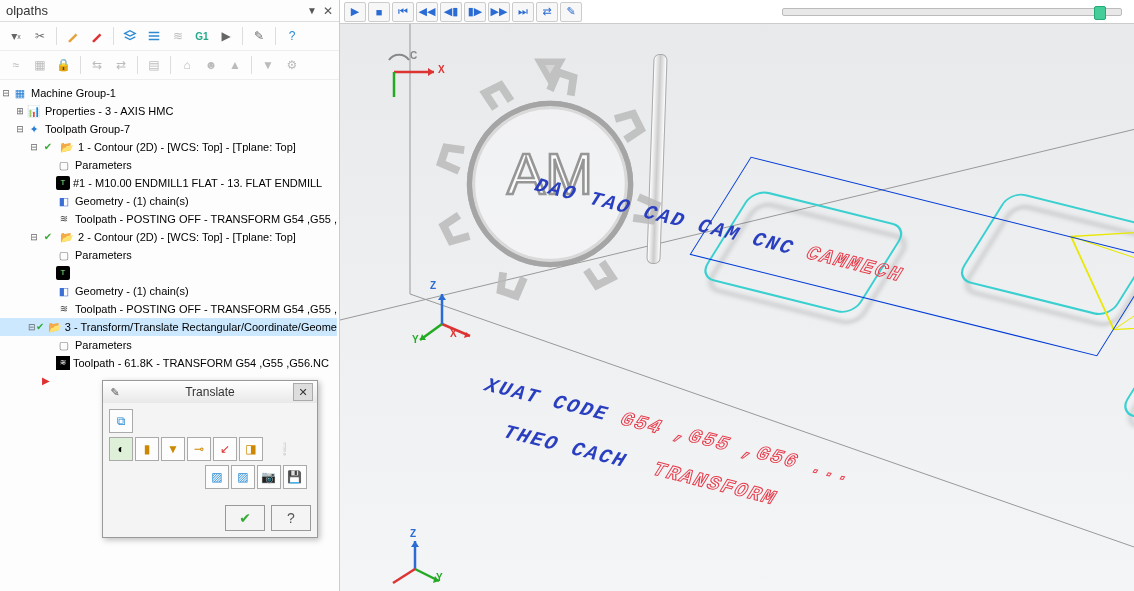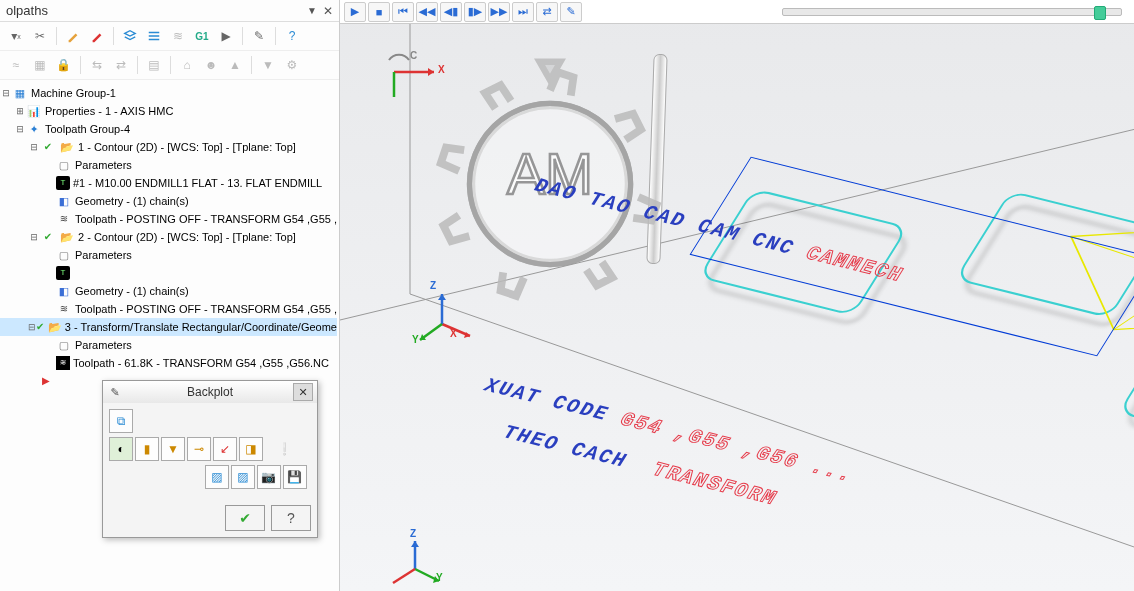--- a/index.html
+++ b/index.html
@@ -132,26 +132,26 @@
 
   <div class="tree">
     <div class="tree-row" style="padding-left:0">
       <span class="twist">⊟</span>
         <span class="ticon ic-machine">▦</span>
       <span>Machine Group-1</span>
     </div>
     <div class="tree-row" style="padding-left:14px">
       <span class="twist">⊞</span>
         <span class="ticon ic-prop">📊</span>
-      <span>Properties - 1 - AXIS HMC</span>
+      <span>Properties - 3 - AXIS HMC</span>
     </div>
     <div class="tree-row" style="padding-left:14px">
       <span class="twist">⊟</span>
         <span class="ticon ic-toolgroup">✦</span>
-      <span>Toolpath Group-4</span>
+      <span>Toolpath Group-7</span>
     </div>
 
     <div class="tree-row" style="padding-left:28px">
       <span class="twist">⊟</span>
         <span class="ticon ic-check">✔</span>
         <span class="ticon ic-folder">📂</span>
       <span>1 - Contour (2D) - [WCS: Top] - [Tplane: Top]</span>
     </div>
     <div class="tree-row" style="padding-left:56px">
       <span class="ticon ic-param">▢</span>
@@ -208,21 +208,21 @@
     </div>
     <div class="tree-row" style="padding-left:42px">
       <span class="red-tri">▶</span>
     </div>
   </div>
 </div>
 
 <div class="backplot-dlg">
   <div class="titlebar">
     <span class="ic">✎</span>
-    <span style="flex:1;text-align:center">Backplot</span>
+    <span style="flex:1;text-align:center">Translate</span>
     <span class="xbtn">✕</span>
   </div>
   <div class="body">
     <div class="bp-row">
         <div class="bp-btn" style="color:#2a8bd4">⧉</div>
       </div>
     <div class="bp-row">
       <div class="bp-btn" style="background:#dff0d8">◐</div>
       <div class="bp-btn" style="color:#c80">▮</div>
       <div class="bp-btn" style="color:#c80">▼</div>

